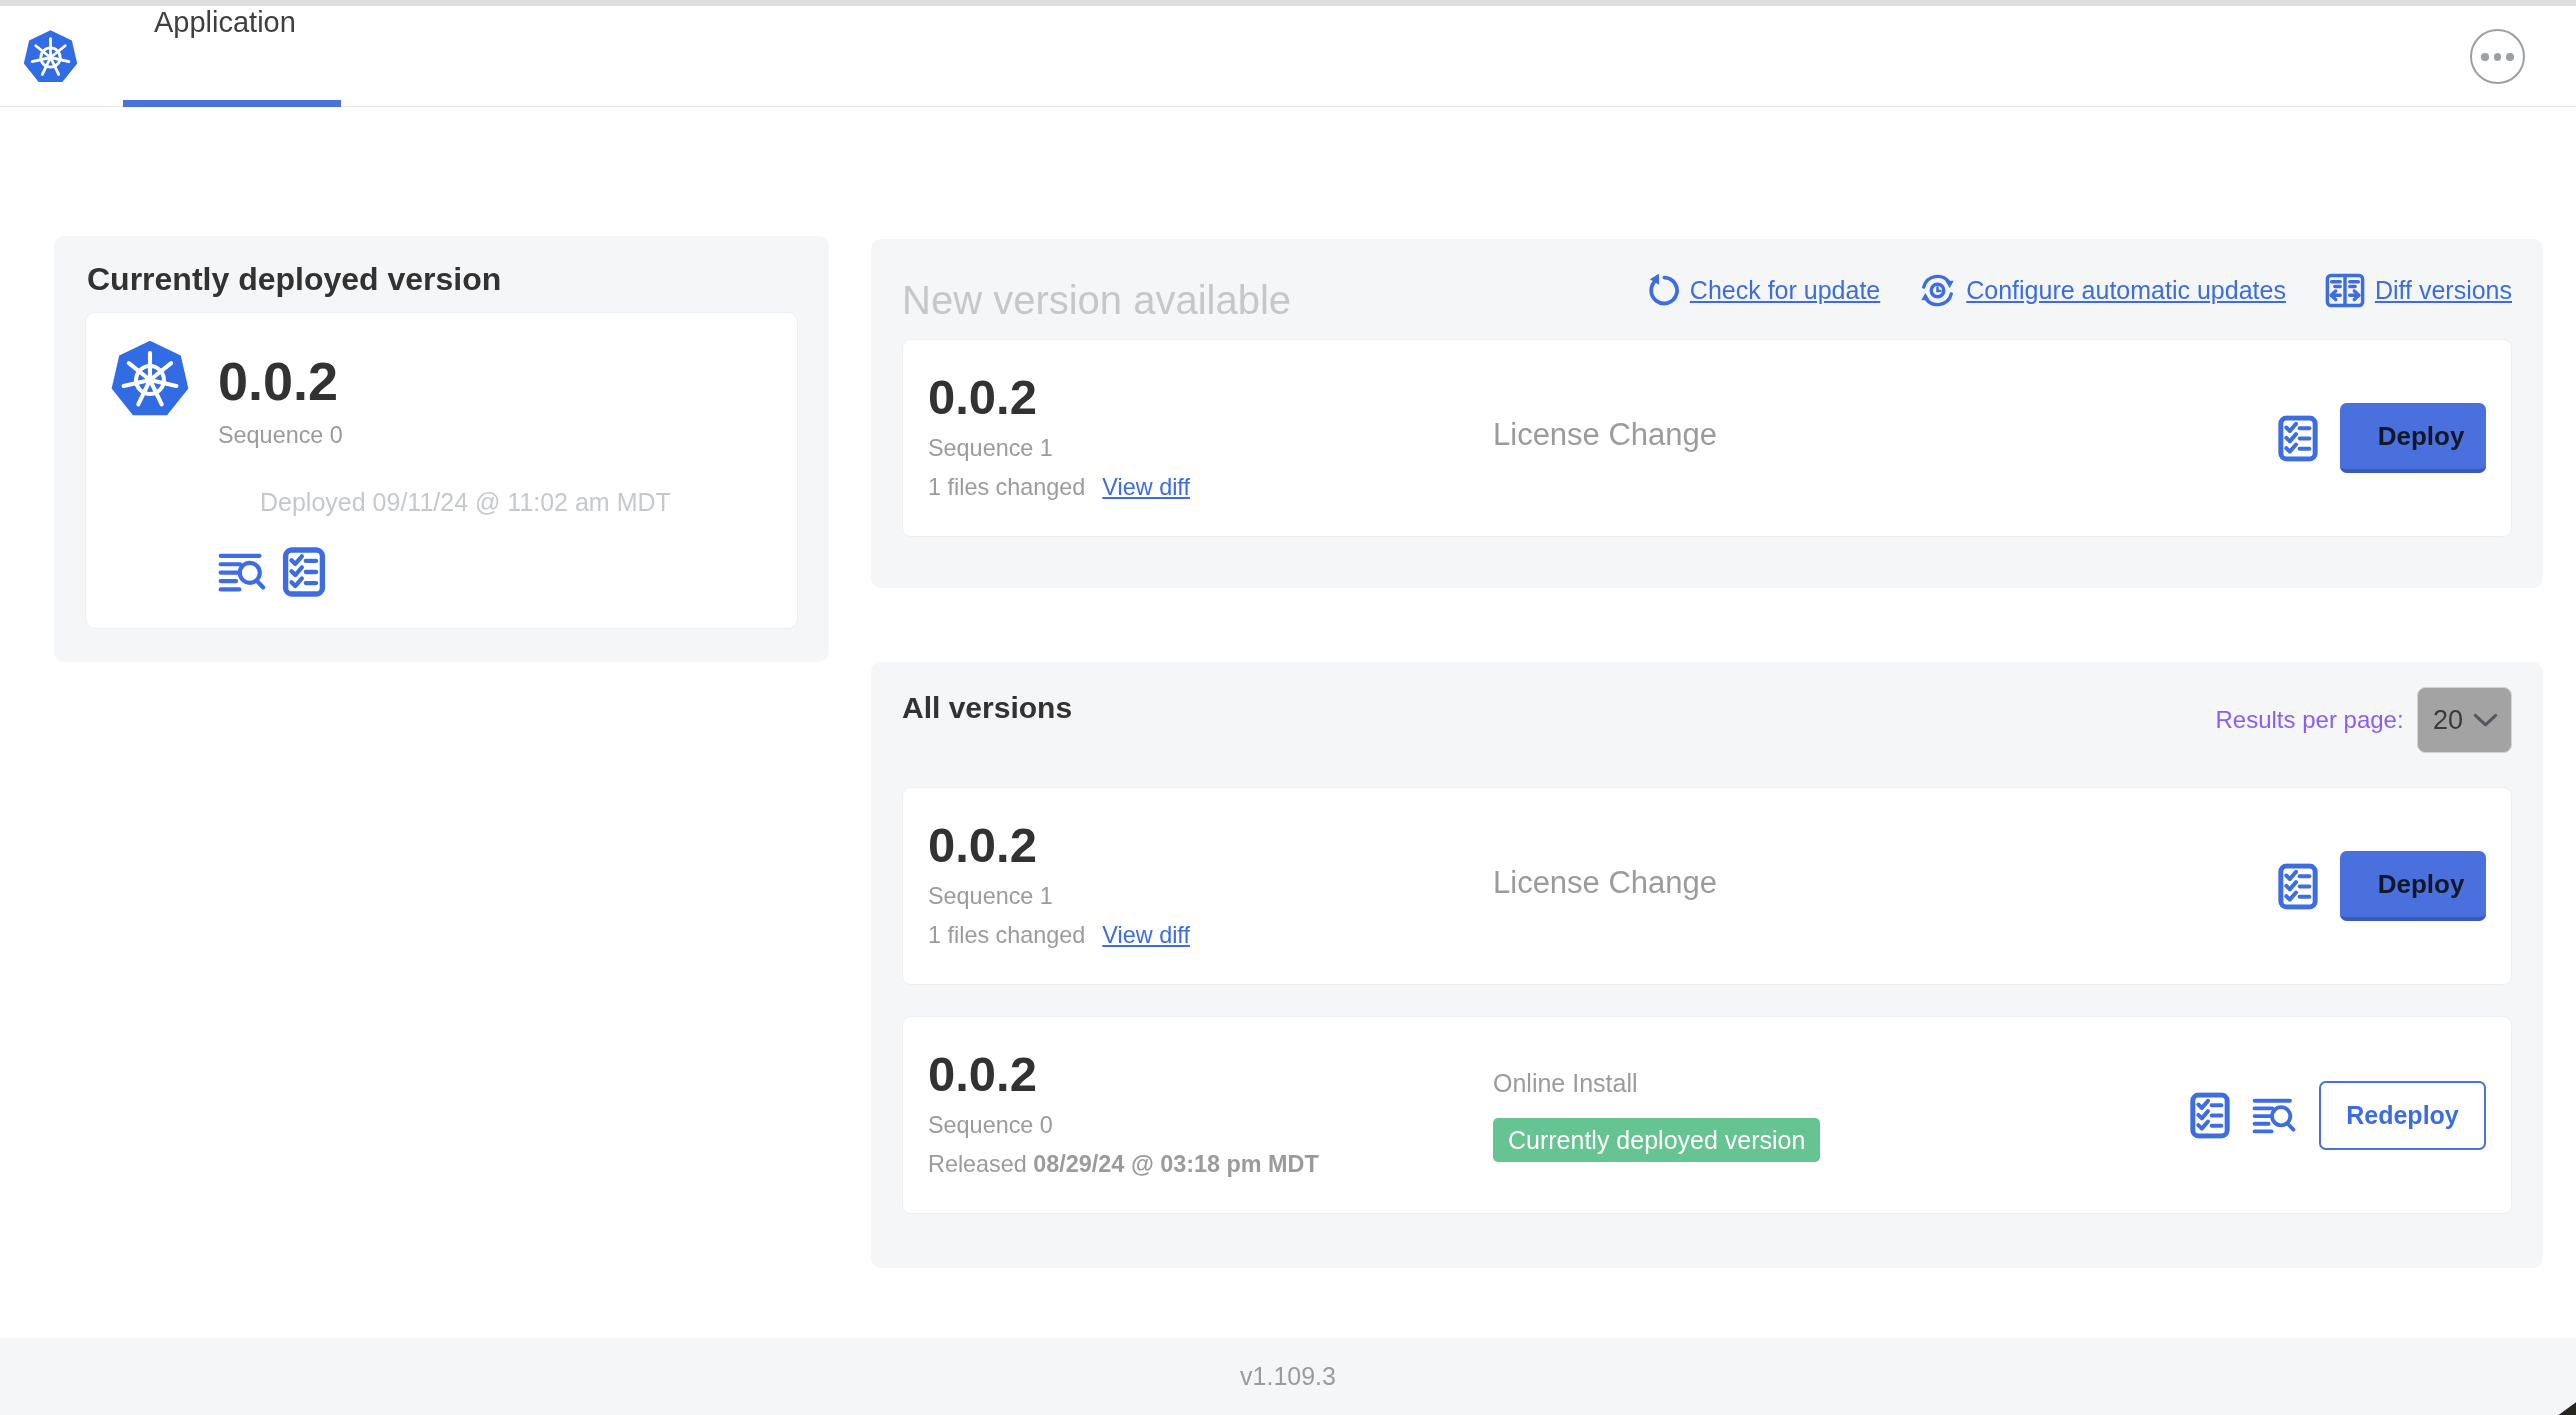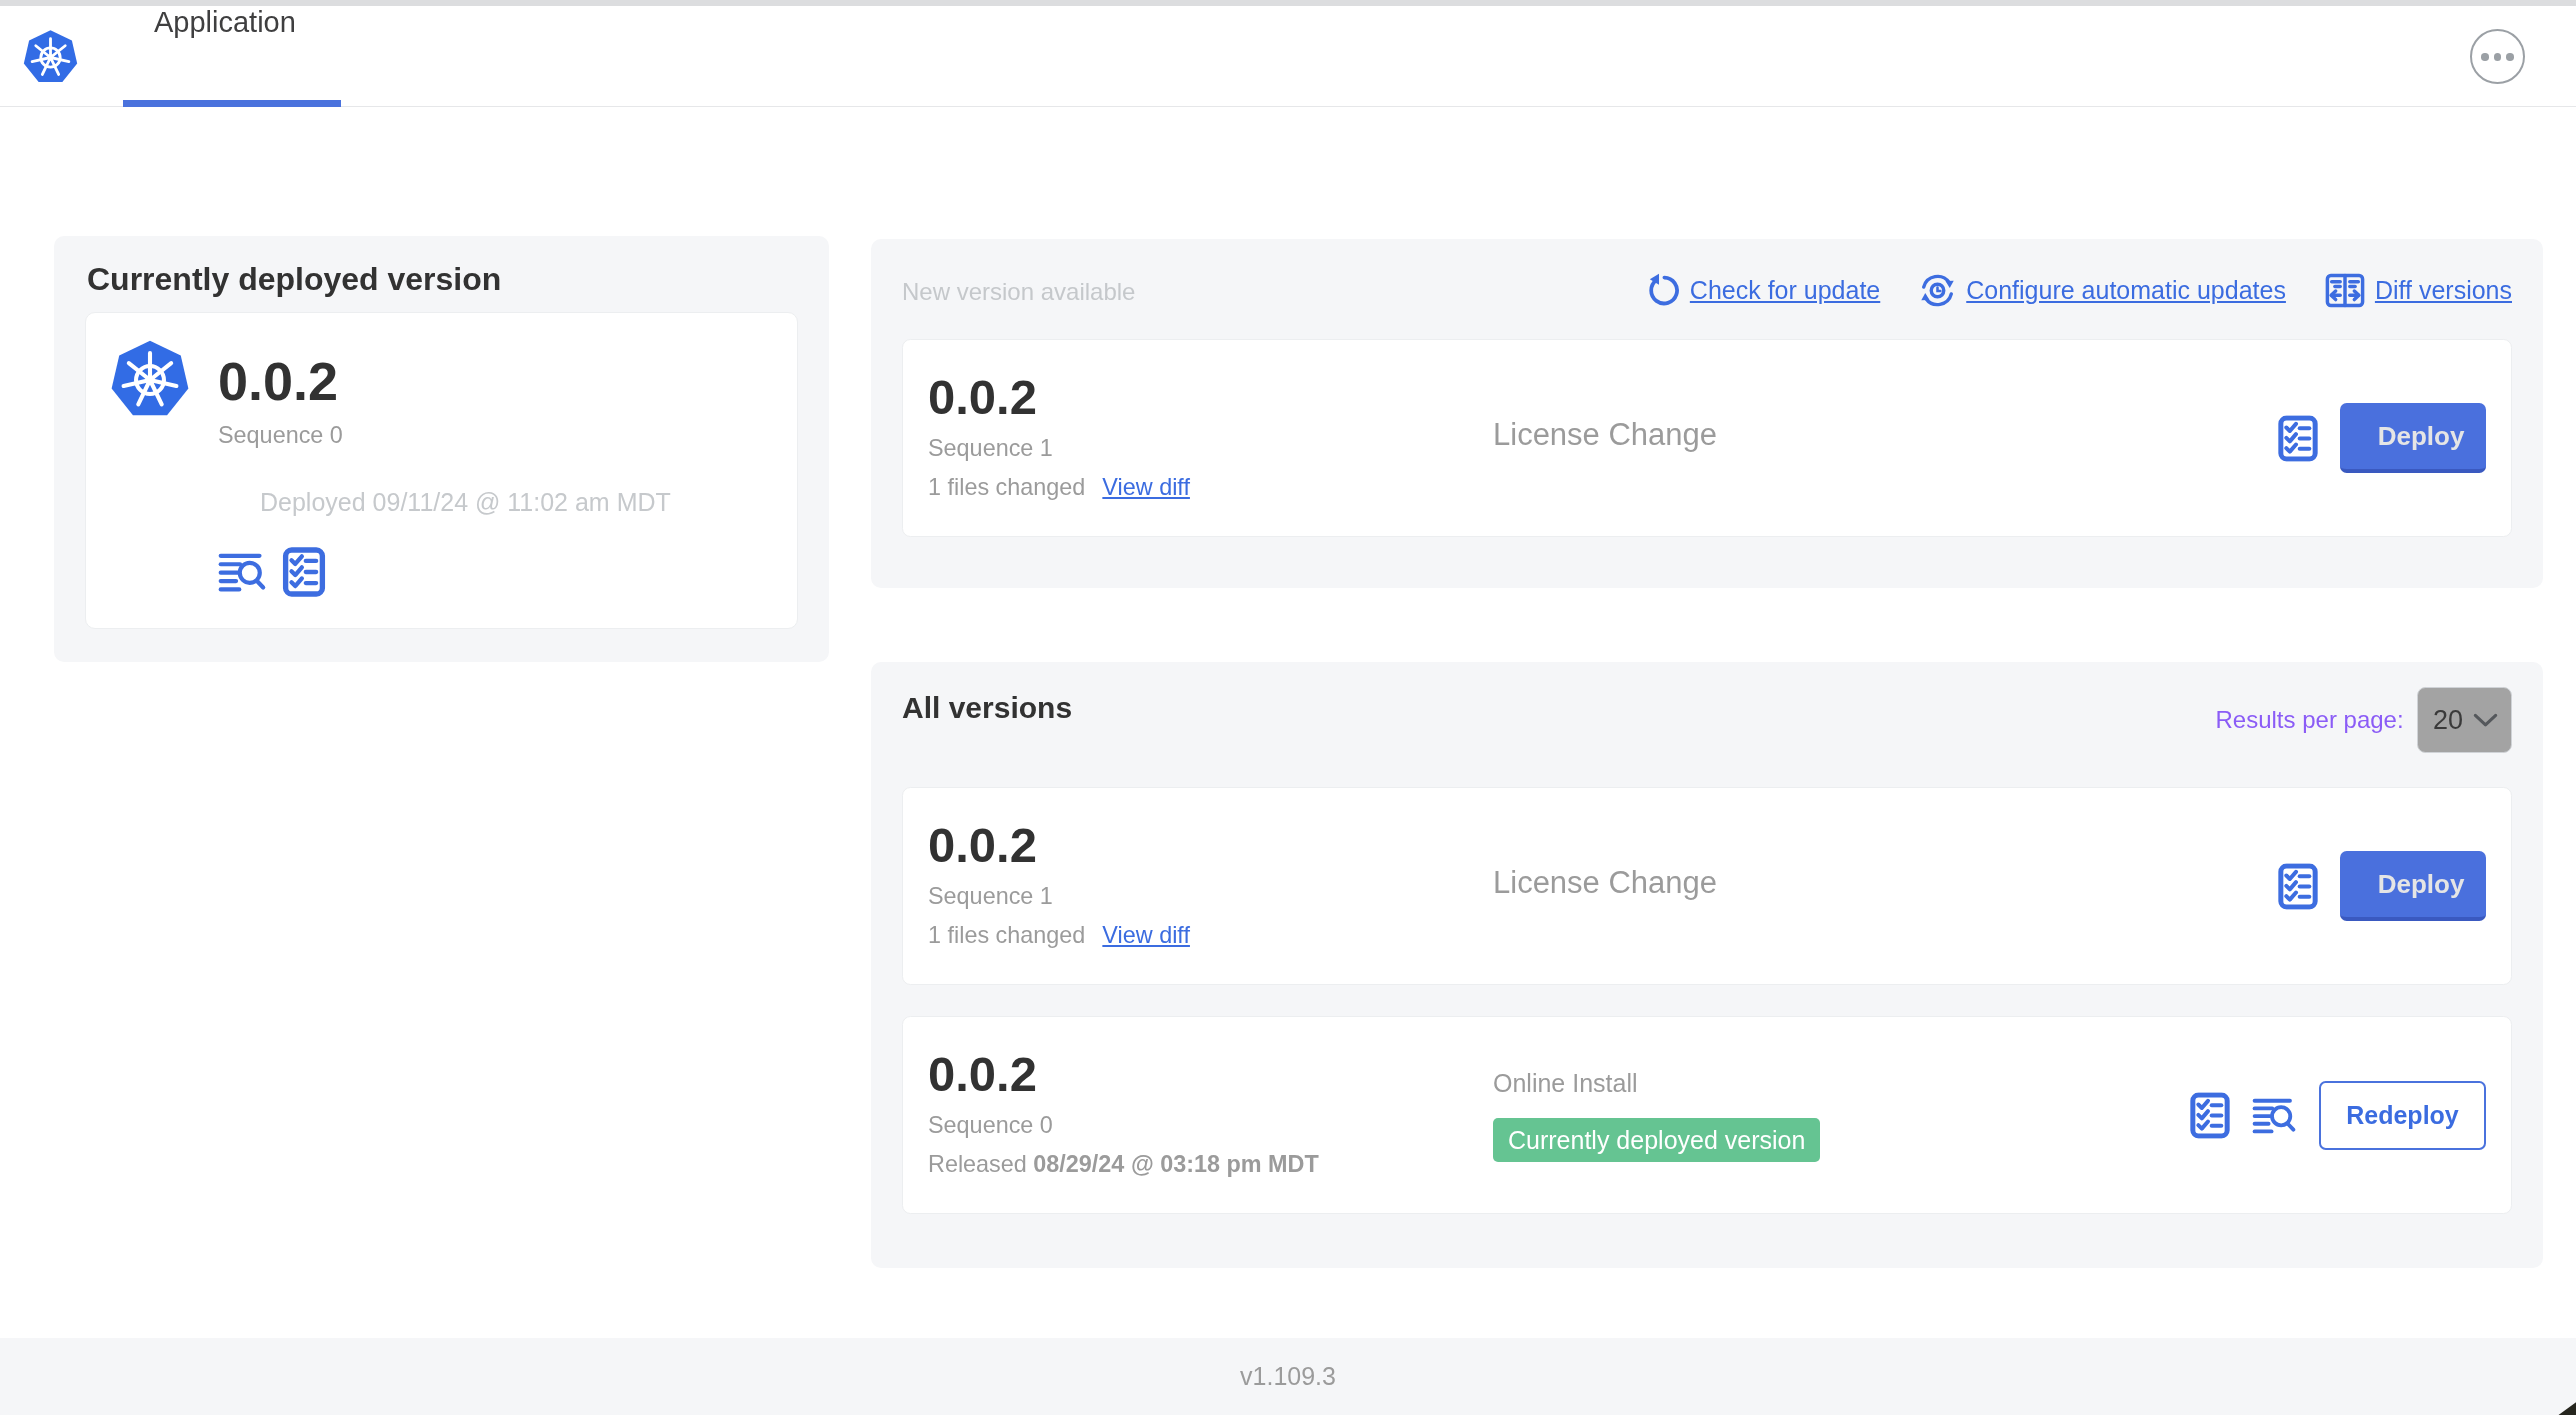--- a/index.html
+++ b/index.html
@@ -24,21 +24,21 @@
   .tab.active { color:#323232; font-weight:500; }
   .tab.active::after { content:""; position:absolute; left:-20px; right:-20px; bottom:0; height:5.9px; background:#4a72dd; }
 
   
   .panel { position:absolute; background:#f5f6f8; border-radius:10px; }
   .panel-left  { left:54px;  top:236px; width:775px;  height:426px; }
   .panel-new   { left:871px; top:239px; width:1672px; height:349px; }
   .panel-all   { left:871px; top:662px; width:1672px; height:606px; }
 
   .panel-title { position:absolute; left:33px; top:25px; font-size:32px; font-weight:700; color:#323232; }
-  .panel-title-light { position:absolute; left:31px; top:39px; font-size:24px; font-weight:400; color:#c5c8cb; }
+  .panel-title-light { position:absolute; left:31px; top:39px; font-size:40px; font-weight:400; color:#c5c8cb; }
   .panel-title-sm { position:absolute; left:31px; top:28.5px; font-size:30px; font-weight:700; color:#323232; }
 
   .card { position:absolute; background:#fff; border:0.8px solid #eceef0; border-radius:10px; }
 
   
   .cur-card { left:31px; top:76px; width:713px; height:317px; }
   .k8s-logo-lg { position:absolute; left:23.4px; top:26px; width:82px; height:82px; }
   .cur-body { position:absolute; left:132px; top:37px; }
   .ver-big { font-size:54px; font-weight:700; color:#323232; line-height:62px; }
   .seq { font-size:23.4px; color:#9b9b9b; margin-top:10px; }
@@ -51,21 +51,21 @@
   .ver-row { font-size:49px; font-weight:700; line-height:55px; color:#323232; }
   .seq-row { font-size:23.4px; color:#9b9b9b; margin-top:10px; }
   .files-row { font-size:23.4px; color:#9b9b9b; margin-top:11.7px; display:flex; align-items:baseline; gap:17px; }
   .link { color:#3b6ce0; text-decoration:underline; cursor:pointer; }
   .src { position:absolute; left:590px; top:77px; font-size:31px; color:#9b9b9b; }
   .src-col { position:absolute; left:590px; top:52px; }
   .src-label { font-size:25px; color:#9b9b9b; }
   .badge { display:inline-block; margin-top:20px; background:#65c492; color:#fff; font-size:25px; padding:7.5px 15px; border-radius:5px; }
   .vrow-right { position:absolute; right:25px; top:0; bottom:0; display:flex; align-items:center; gap:22px; }
   .icon-btn { display:inline-flex; cursor:pointer; }
-  .btn-deploy { width:146px; height:70px; background:#4a70dd; border:none; border-bottom:4.2px solid #3a59c0; border-radius:6.7px; color:#e5e5e5; font-size:26px; font-weight:700; font-family:inherit; cursor:pointer;padding-left:16px; }
+  .btn-deploy { width:146px; height:70px; background:#4a70dd; border:none; border-bottom:4.2px solid #3a59c0; border-radius:6.7px; color:#0f172a; font-size:26px; font-weight:700; font-family:inherit; cursor:pointer;padding-left:16px; }
   .btn-redeploy { width:167px; height:69px; background:#fff; border:2.5px solid #4a72dd; border-radius:6.7px; color:#3b6ce0; font-size:25px; font-weight:600; font-family:inherit; cursor:pointer; }
 
   
   .links-row { position:absolute; right:31px; top:33px; display:flex; align-items:center; gap:39px; }
   .hlink { display:flex; align-items:center; gap:10px; cursor:pointer; }
   .hlink span { font-size:25px; color:#3b6ce0; text-decoration:underline; }
 
   
   .rpp { position:absolute; right:31px; top:25px; display:flex; align-items:center; gap:13.4px; }
   .rpp-label { font-size:24px; color:#8b5cf6; }

